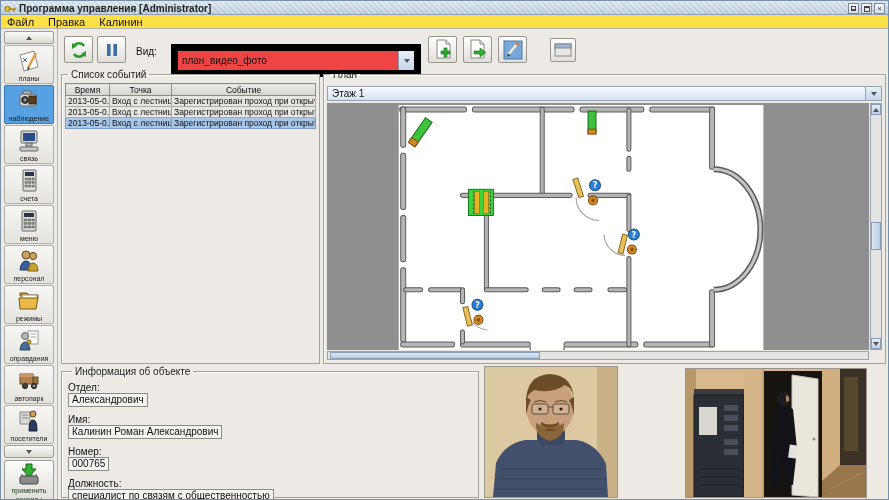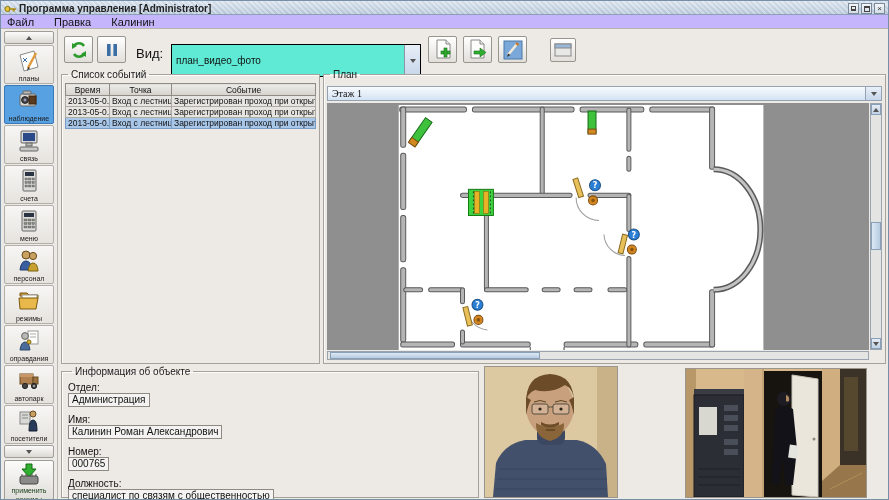--- a/index.html
+++ b/index.html
@@ -11,22 +11,22 @@
     background:linear-gradient(#d9e3ef,#b9c9da);
     background-image:repeating-linear-gradient(45deg,rgba(255,255,255,.28) 0 2px,rgba(0,0,0,0.02) 2px 4px),linear-gradient(#d9e3ef,#b9c9da);
     border-bottom:1px solid #8aa0b8;display:flex;align-items:flex-end;padding:0 3px;}
   .titlebar .title{font-size:10px;font-weight:bold;color:#222;margin-left:3px;white-space:nowrap;}
   .winbtns{margin-left:auto;display:flex;gap:2px;}
   .winbtn{width:11px;height:11px;border:1px solid #7a8a9a;background:linear-gradient(#f4f7fa,#d4dde6);
     display:flex;align-items:center;justify-content:center;font-size:8px;line-height:1;color:#333;}
   .glyph-min{width:5px;height:5px;border:1px solid #444;border-bottom-width:2px;}
   .glyph-max{width:6px;height:6px;border:1px solid #444;border-top-width:2px;}
   
-  .menubar{position:absolute;left:0;top:14px;width:100%;height:14px;background:#c4b5fd;
-    border-bottom:1px solid #b8b4ae;display:flex;align-items:center;padding-left:6px;gap:20px;}
+  .menubar{position:absolute;left:0;top:14px;width:100%;height:14px;background:#fde047;
+    border-bottom:1px solid #b8b4ae;display:flex;align-items:center;padding-left:6px;gap:14px;}
   .menubar span{font-size:11px;color:#111;}
   
   .sidebar{position:absolute;left:0;top:28px;width:57px;height:472px;background:#eceae6;
     border-right:1px solid #b8b4ae;padding:1px;}
   .scrollbtn{height:13px;margin:1px 2px;background:linear-gradient(#fbfbfa,#dcd9d4);
     border:1px solid #a09c96;border-radius:2px;display:flex;align-items:center;justify-content:center;}
   .side-item{height:39px;margin:1px 2px;background:linear-gradient(#f7f6f4,#e6e3de);
     border:1px solid #b2aea8;border-radius:2px;display:flex;flex-direction:column;
     align-items:center;justify-content:center;gap:0;}
   .side-item .lbl{font-size:7px;color:#1a1a1a;line-height:1;margin-top:1px;white-space:nowrap;}
@@ -34,42 +34,42 @@
   .apply-btn{height:47px;margin:2px 2px;background:linear-gradient(#fbfbfa,#dcd9d4);
     border:1px solid #a09c96;border-radius:2px;display:flex;flex-direction:column;
     align-items:center;justify-content:center;}
   .apply-btn .lbl{font-size:7px;color:#143a14;line-height:1.15;}
   .tri-up{width:0;height:0;border-left:3px solid transparent;border-right:3px solid transparent;border-bottom:4px solid #555;}
   .tri-down{width:0;height:0;border-left:3px solid transparent;border-right:3px solid transparent;border-top:4px solid #555;}
   
   .toolbar{position:absolute;left:57px;top:28px;right:0;height:40px;}
   .tbtn{position:absolute;top:7px;width:29px;height:27px;background:linear-gradient(#ffffff,#e2dfda);
     border:1px solid #98948e;border-radius:2px;display:flex;align-items:center;justify-content:center;}
-  .view-label{position:absolute;left:78px;top:17px;font-size:13px;color:#111;}
-  .combo{position:absolute;left:113px;top:15px;width:250px;height:33px;background:#5eead4;
-    border:1px solid #000000;display:flex;align-items:center;}
+  .view-label{position:absolute;left:78px;top:17px;font-size:10px;color:#111;}
+  .combo{position:absolute;left:113px;top:15px;width:250px;height:33px;background:#ef4444;
+    border:7px solid #000000;display:flex;align-items:center;}
   .combo .val{flex:1;font-size:10px;color:#111;padding-left:4px;white-space:nowrap;overflow:hidden;}
   .combo .arrow{width:16px;height:100%;background:linear-gradient(#e8eff8,#c6d6ea);
     border-left:1px solid #8a96a4;display:flex;align-items:center;justify-content:center;}
   
   fieldset{border:1px solid #a5a29c;box-shadow:inset 1px 1px 0 rgba(255,255,255,.8);
     margin:0;padding:2px;position:absolute;background:#edeae6;}
   legend{font-size:10px;color:#1a1a1a;padding:0 3px;margin-left:4px;}
   
   .evt-group{left:60px;top:68px;width:258px;height:295px;}
   table.evt{border-collapse:collapse;table-layout:fixed;width:250px;margin:1px;}
   table.evt th{background:linear-gradient(#ecebe8,#d6d3cd);border:1px solid #8f8b85;
     font-size:8.5px;font-weight:normal;color:#111;height:12px;padding:0 2px;overflow:hidden;white-space:nowrap;}
   table.evt td{background:#e7e5e1;border:1px solid #aeaaa4;font-size:8.5px;color:#111;
     height:11px;padding:0 2px;overflow:hidden;white-space:nowrap;}
   tr.selected td{background:#a8c6e8;border-color:#7a9cc4;}
   
   .plan-group{left:322px;top:68px;width:563px;height:295px;}
   .floor-combo{position:absolute;left:3px;right:3px;top:6px;height:15px;
-    background:linear-gradient(#f8fbff,#d4e2f2);border:1px solid #94a2b4;display:flex;align-items:center;font-family:Liberation Serif, serif;}
+    background:linear-gradient(#f8fbff,#d4e2f2);border:1px solid #94a2b4;display:flex;align-items:center;}
   .floor-combo .val{flex:1;font-size:10px;color:#111;padding-left:4px;}
   .floor-combo .arrow{width:16px;height:100%;border-left:1px solid #94a2b4;
     background:linear-gradient(#e8eff8,#c6d6ea);display:flex;align-items:center;justify-content:center;}
   .plan-canvas{position:absolute;left:3px;top:23px;right:16px;bottom:13px;background:#8f8f8f;overflow:hidden;}
   .vscroll{position:absolute;right:3px;top:23px;bottom:13px;width:12px;background:#e4e4e2;border:1px solid #9aa4ae;}
   .hscroll{position:absolute;left:3px;right:16px;bottom:3px;height:9px;background:#e4e4e2;border:1px solid #9aa4ae;}
   .sbtn{position:absolute;background:linear-gradient(#e4ecf6,#c2d2e4);border:1px solid #8aa0b8;
     display:flex;align-items:center;justify-content:center;}
   .vthumb{position:absolute;left:0;width:100%;background:linear-gradient(90deg,#dce8f4,#b8cce2);border:1px solid #8aa0b8;}
   .hthumb{position:absolute;top:0;height:100%;background:linear-gradient(#dce8f4,#b8cce2);border:1px solid #8aa0b8;}
@@ -476,21 +476,21 @@
 
     <div class="hscroll">
       <div class="hthumb" style="left:2px;width:210px;"></div>
     </div>
   </fieldset>
 
   <fieldset class="info-group">
     <legend>Информация об объекте</legend>
     <div class="field-row">
       <span class="flabel">Отдел:</span>
-      <div class="fval">Администрация</div>
+      <div class="fval">Александрович</div>
     </div>
     <div class="field-row">
       <span class="flabel">Имя:</span>
       <div class="fval">Калинин Роман Александрович</div>
     </div>
     <div class="field-row">
       <span class="flabel">Номер:</span>
       <div class="fval">000765</div>
     </div>
     <div class="field-row">

